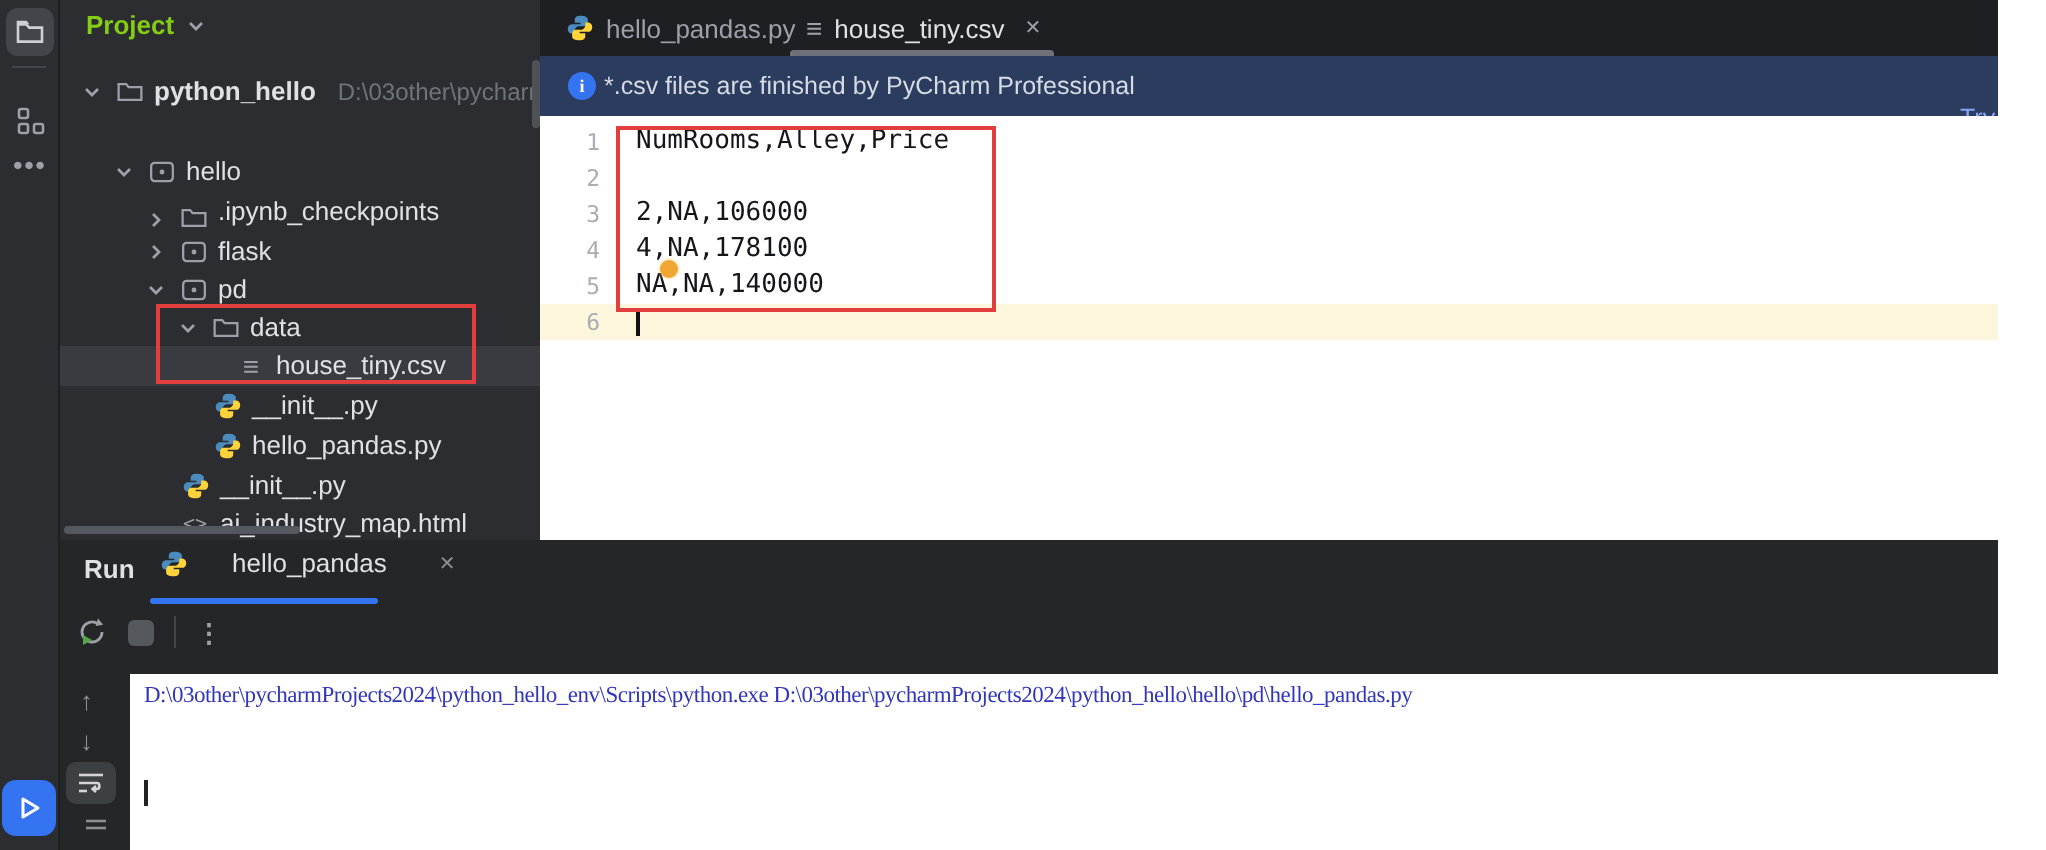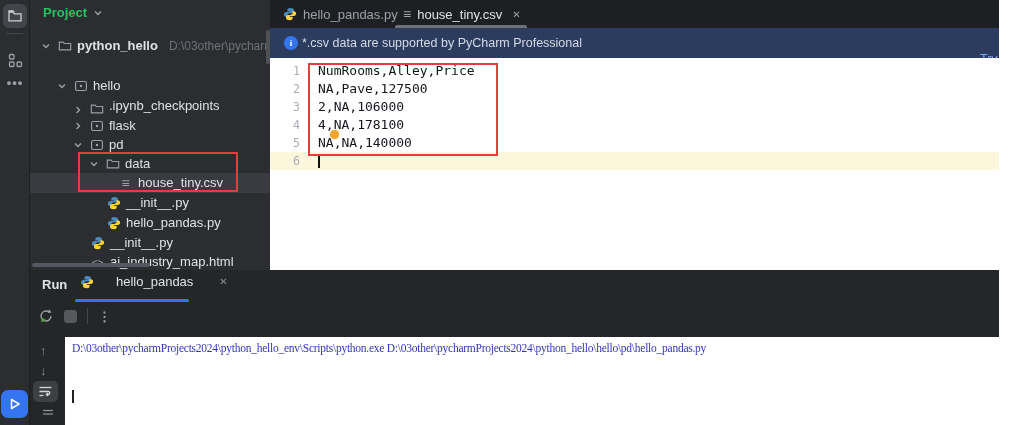--- a/index.html
+++ b/index.html
@@ -10,21 +10,21 @@
 
   
   #stripe { left:0; top:0; width:30px; height:425px; background:#2b2d30; border-right:1px solid #1e1f22; z-index:5; }
   .stripe-btn { position:absolute; width:24px; height:24px; border-radius:6px; display:flex; align-items:center; justify-content:center; }
   .stripe-btn.active { background:#43454a; }
   .stripe-divider { position:absolute; left:6px; width:17px; height:1px; background:#43454a; }
   .run-stripe-btn { position:absolute; left:1px; top:390px; width:27px; height:28px; border-radius:7px; background:#3574f0; display:flex; align-items:center; justify-content:center; }
 
   
   #project { left:30px; top:0; width:240px; height:270px; background:#2b2d30; overflow:hidden; z-index:4; }
-  .pj-header { position:absolute; left:13px; top:5px; font-size:13px; font-weight:bold; color:#22c55e; display:flex; gap:6px; align-items:center; }
+  .pj-header { position:absolute; left:13px; top:5px; font-size:13px; font-weight:bold; color:#84cc16; display:flex; gap:6px; align-items:center; }
   .trow { position:absolute; height:20px; display:flex; align-items:center; gap:5px; font-size:13px; color:#dfe1e5; white-space:nowrap; }
   .trow .lbl { line-height:20px; }
   .trow.selected { left:0; width:240px; background:#393b40; }
   .pathdim { color:#6f737a; margin-left:6px; font-size:12px; }
   .chev { width:12px; height:12px; flex:0 0 12px; display:flex; align-items:center; justify-content:center; }
   .ticon { width:15px; height:15px; flex:0 0 15px; display:flex; align-items:center; justify-content:center; }
   .csvglyph { color:#9da0a8; font-size:14px; line-height:14px; }
   .redbox { position:absolute; border:2px solid #e23e3e; z-index:9; pointer-events:none; }
   .hscroll { position:absolute; left:2px; top:263px; width:118px; height:4px; border-radius:2px; background:#55585e; }
   .vscroll { position:absolute; left:236px; top:30px; width:4px; height:34px; border-radius:2px; background:#4e5156; }
@@ -266,32 +266,31 @@
       <div class="etab" style="left:133px; color:#dfe1e5;">
         <span class="csvglyph">≡</span>
         <span>house_tiny.csv</span>
         <span class="x">✕</span>
       </div>
       <div class="tab-underline"></div>
     </div>
 
     <div id="banner">
       <span class="info-badge">i</span>
-      <span class="txt">*.csv data are supported by PyCharm Professional</span>
+      <span class="txt">*.csv files are finished by PyCharm Professional</span>
       <span class="banner-action">Try</span>
     </div>
 
     <div id="editor-body">
       <div class="eline" style="top:4px;">
           <span class="num">1</span>
           <span class="code">NumRooms,Alley,Price</span>
         </div>
       <div class="eline" style="top:22px;">
           <span class="num">2</span>
-          <span class="code">NA,Pave,127500</span>
         </div>
       <div class="eline" style="top:40px;">
           <span class="num">3</span>
           <span class="code">2,NA,106000</span>
         </div>
       <div class="eline" style="top:58px;">
           <span class="num">4</span>
           <span class="code">4,NA,178100</span>
         </div>
       <div class="eline" style="top:76px;">

